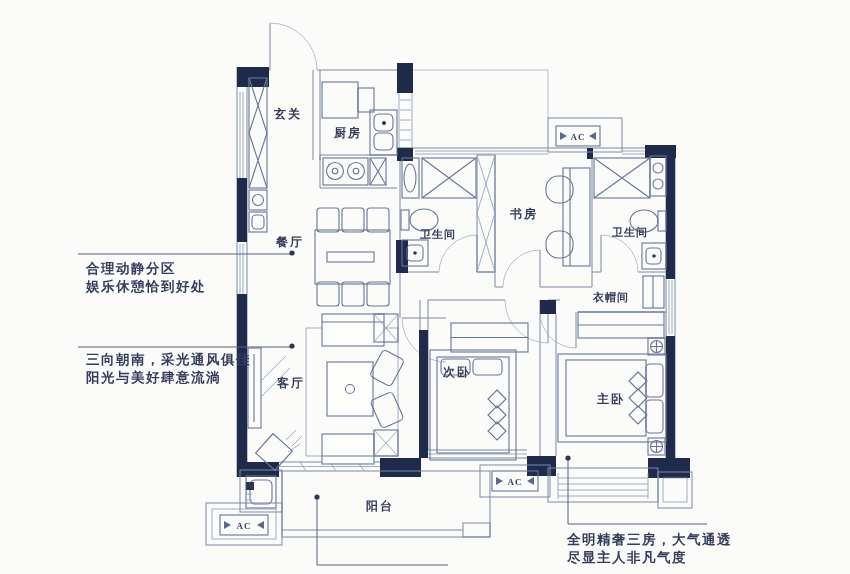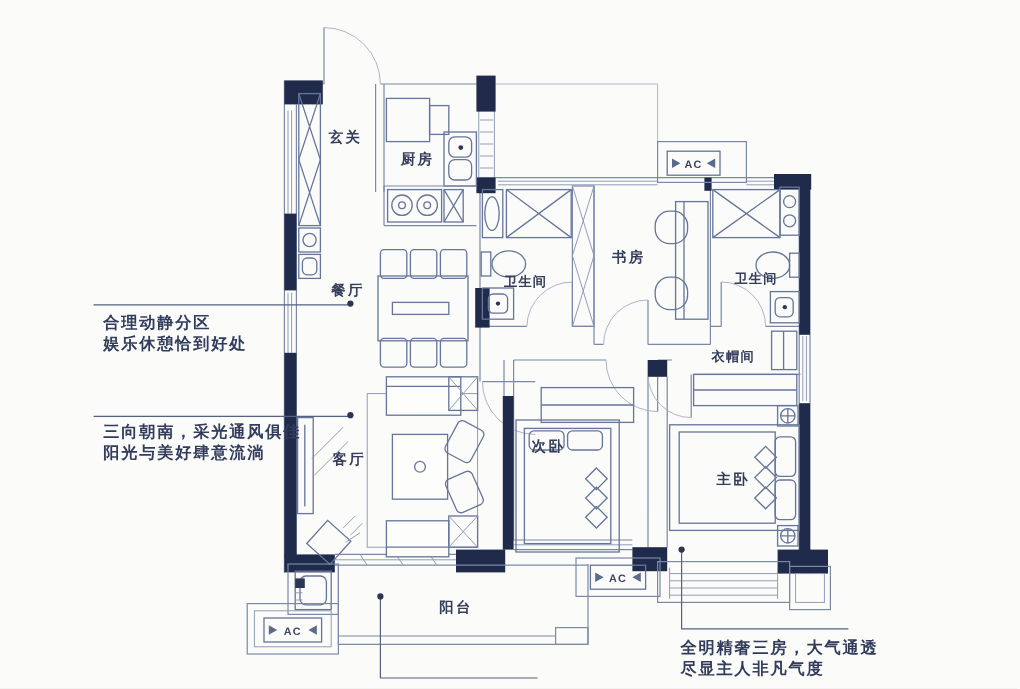--- a/index.html
+++ b/index.html
@@ -1,17 +1,17 @@
 <!DOCTYPE html>
 <html><head>
 <meta charset="utf-8">
 <style>
   html,body{margin:0;padding:0;background:#e8e8e8;}
   .page{width:850px;height:574px;background:#fbfbf9;position:relative;overflow:hidden;
-        font-family:Liberation Sans, sans-serif;}
+        font-family:Liberation Serif, serif;}
   svg{display:block;}
   .thin{stroke:#7b89a7;stroke-width:1;fill:none;}
   .thin2{stroke:#8c99b4;stroke-width:0.8;fill:none;}
   .faint{stroke:#a7b1c6;stroke-width:0.8;fill:none;}
   .furn{stroke:#66769a;stroke-width:1.1;fill:none;}
   .furnf{stroke:#66769a;stroke-width:1.1;fill:#fdfdfc;}
   .dark{fill:#202b4b;stroke:none;}
   .hatchline{stroke:#4e5d80;stroke-width:1.2;}
   .room-label{font-size:12px;font-weight:bold;fill:#343d5a;letter-spacing:2px;}
   .room-label-sm{font-size:11px;font-weight:bold;fill:#343d5a;letter-spacing:1px;}

